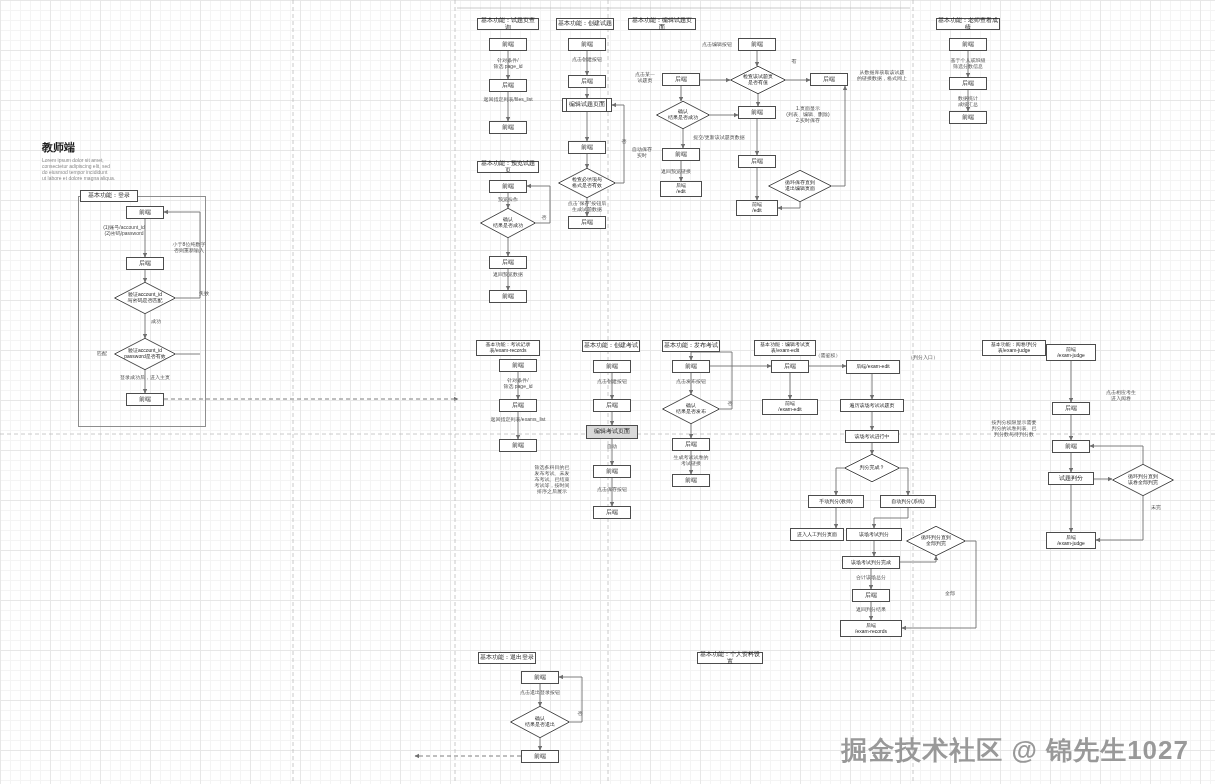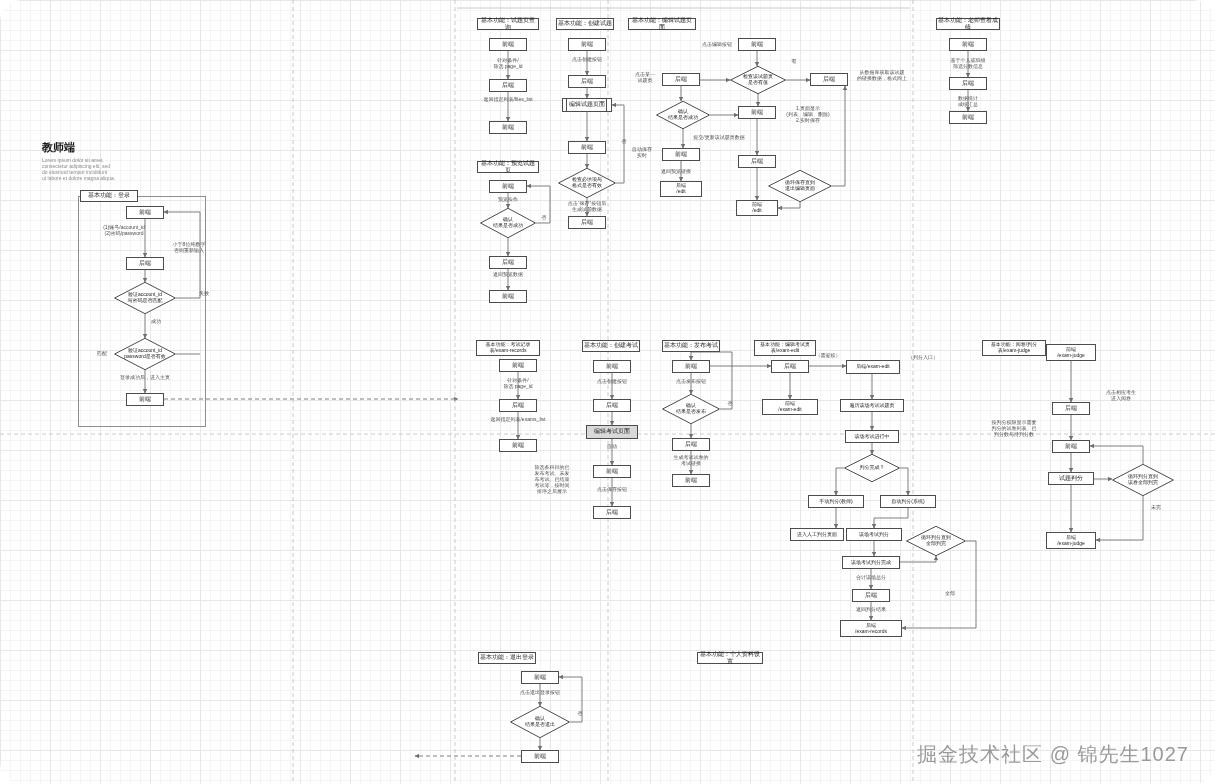--- a/index.html
+++ b/index.html
@@ -10,21 +10,20 @@
   }
   #canvas{
     position:relative;width:1215px;height:784px;overflow:hidden;
     background-color:#ffffff;
     background-image:
       linear-gradient(#e7e7e7 1px, transparent 1px),
       linear-gradient(90deg,#e7e7e7 1px, transparent 1px),
       linear-gradient(#f4f4f4 1px, transparent 1px),
       linear-gradient(90deg,#f4f4f4 1px, transparent 1px);
     background-size:50px 50px,50px 50px,10px 10px,10px 10px;
-    border-radius:22px;
   }
   #edge-layer{position:absolute;left:0;top:0;width:1215px;height:784px;z-index:1;}
   .edge{fill:none;stroke:#6f6f6f;stroke-width:0.9;}
   .edge.dashed{stroke-dasharray:4 3;}
   .edge.light{stroke:#bdbdbd;stroke-width:0.8;}
   .node{
     position:absolute;box-sizing:border-box;z-index:2;
     display:flex;align-items:center;justify-content:center;
     text-align:center;white-space:pre-line;line-height:1.18;color:#222;
   }
@@ -39,21 +38,21 @@
   .decision{background:transparent;border:none;}
   .decision svg{position:absolute;left:0;top:0;width:100%;height:100%;}
   .decision polygon{fill:#ffffff;stroke:#4c4c4c;stroke-width:1;}
   .dlabel{position:relative;z-index:1;font-size:5px;}
   .annotation{font-size:5px;color:#4a4a4a;background:transparent;}
   .note{font-size:5px;color:#8a8a8a;justify-content:flex-start;align-items:flex-start;text-align:left;}
   .title{font-size:11px;font-weight:bold;color:#1a1a1a;justify-content:flex-start;}
   .group{border:1px solid #8e8e8e;background:transparent;z-index:1;}
   #watermark{
     position:absolute;right:26px;bottom:16px;z-index:6;
-    font-size:20px;font-weight:normal;letter-spacing:1px;
+    font-size:26px;font-weight:bold;letter-spacing:1px;
     color:#8f8f8f;opacity:0.9;
   }
 </style>
 </head>
 <body>
 
 <div id="canvas">
   <svg id="edge-layer" xmlns="http://www.w3.org/2000/svg">
     <defs>
       <marker id="arrow" viewBox="0 0 8 8" markerWidth="6" markerHeight="6" refX="5.5" refY="3" orient="auto" markerUnits="userSpaceOnUse">

